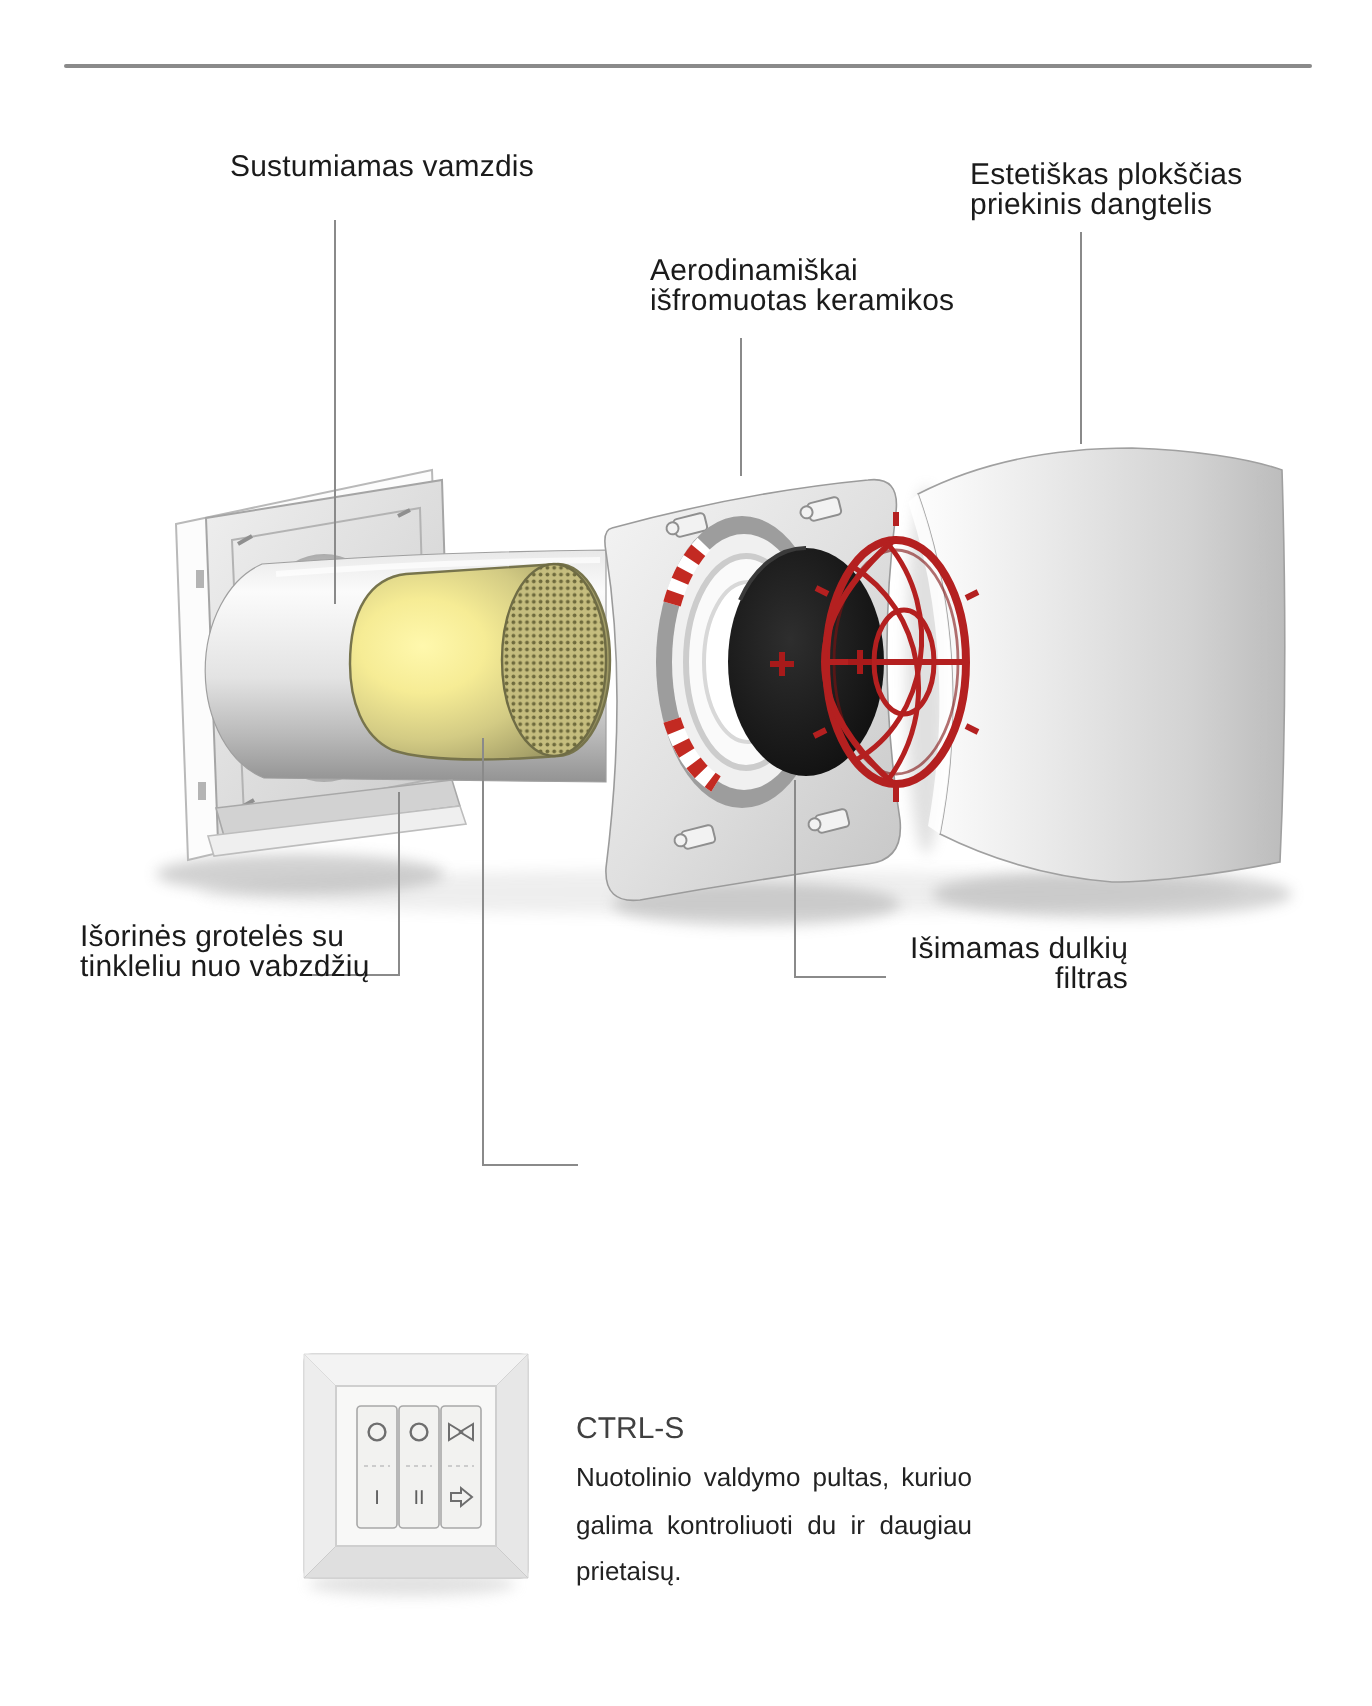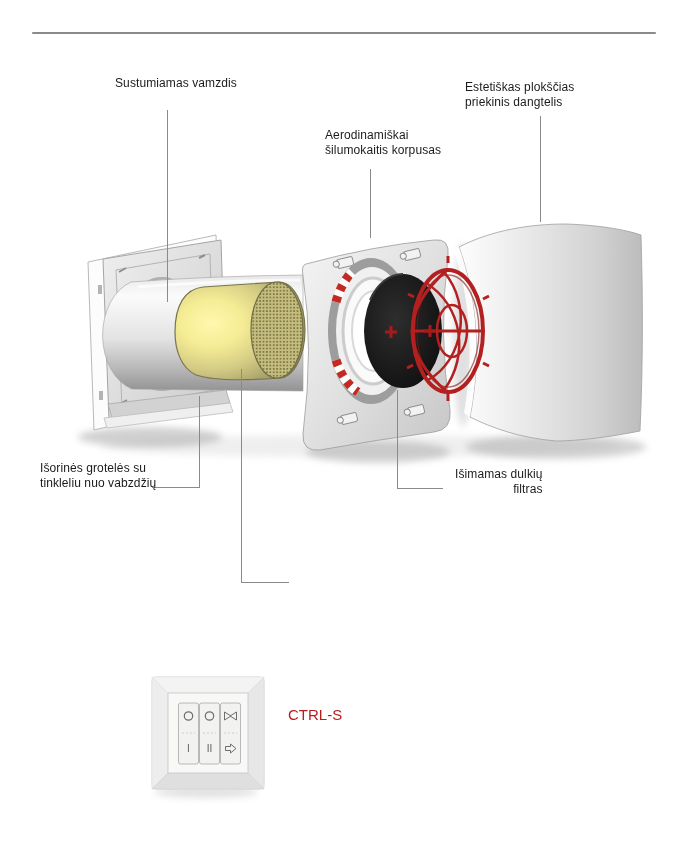--- a/index.html
+++ b/index.html
@@ -2,26 +2,26 @@
 <html><head>
 <meta charset="utf-8">
 <style>
   html,body{margin:0;padding:0;background:#ffffff;}
   .page{
     position:relative;width:686px;height:853px;background:#ffffff;overflow:hidden;
     font-family:"Liberation Sans","DejaVu Sans",sans-serif;color:#1b1b1b;
   }
   .rule{position:absolute;background:#8a8a8a;height:2px;border-radius:1px;}
   .lbl{
-    position:absolute;font-size:12px;line-height:15px;white-space:pre-line;
+    position:absolute;font-size:15px;line-height:15px;white-space:pre-line;
     color:#1b1b1b;letter-spacing:.1px;
   }
   .ln{position:absolute;background:#8a8a8a;}
   .ctrl-block{position:absolute;left:288px;top:706px;width:198px;}
-  .ctrl-title{font-size:15px;color:#b91c1c;margin:0 0 4px 0;font-weight:400;}
+  .ctrl-title{font-size:15px;color:#404040;margin:0 0 4px 0;font-weight:400;}
   .ctrl-desc{font-size:13px;line-height:23.5px;text-align:justify;color:#222;margin:0;}
   svg{position:absolute;left:0;top:0;}
 </style>
 </head>
 <body>
 
 <div class="page">
 
   <div class="rule" style="left:32px;top:32px;width:624px;"></div>
 
@@ -202,26 +202,27 @@
   <div class="ln" style="left:370px;top:169px;width:1px;height:69px;"></div>
   <div class="ln" style="left:540px;top:116px;width:1px;height:106px;"></div>
   <div class="ln" style="left:199px;top:396px;width:1px;height:92px;"></div>
   <div class="ln" style="left:152px;top:487px;width:48px;height:1px;"></div>
   <div class="ln" style="left:397px;top:390px;width:1px;height:99px;"></div>
   <div class="ln" style="left:398px;top:488px;width:45px;height:1px;"></div>
   <div class="ln" style="left:241px;top:369px;width:1px;height:214px;"></div>
   <div class="ln" style="left:242px;top:582px;width:47px;height:1px;"></div>
 
   <div class="lbl" style="left:115px;top:76px;">Sustumiamas vamzdis</div>
-  <div class="lbl" style="left:465px;top:80px;">Estetiškas plokščias
+  <div class="lbl" style="left:485px;top:80px;">Estetiškas plokščias
 priekinis dangtelis</div>
   <div class="lbl" style="left:325px;top:128px;">Aerodinamiškai
-šilumokaitis korpusas</div>
+išfromuotas keramikos</div>
   <div class="lbl" style="left:27px;top:461px;margin-left:13px;">Išorinės grotelės su
 tinkleliu nuo vabzdžių</div>
   <div class="lbl" style="left:455px;top:467px;text-align:right;">Išimamas dulkių
 filtras</div>
 
   <div class="ctrl-block">
     <p class="ctrl-title">CTRL-S</p>
+    <p class="ctrl-desc">Nuotolinio valdymo pultas, kuriuo galima kontroliuoti du ir daugiau prietaisų.</p>
   </div>
 
 </div>
 
 </body></html>

